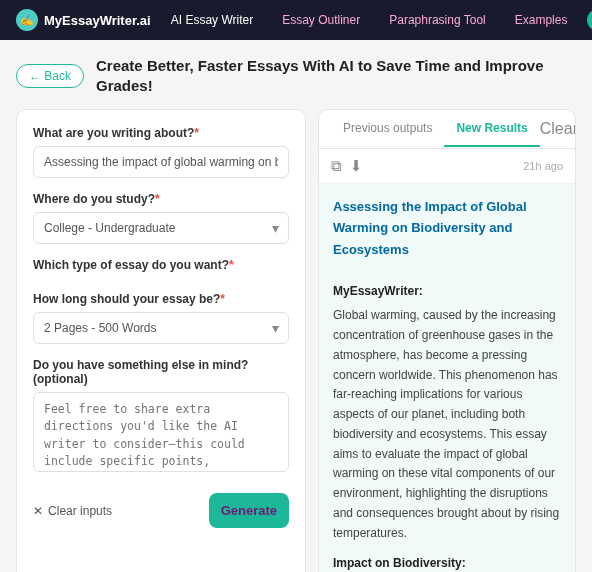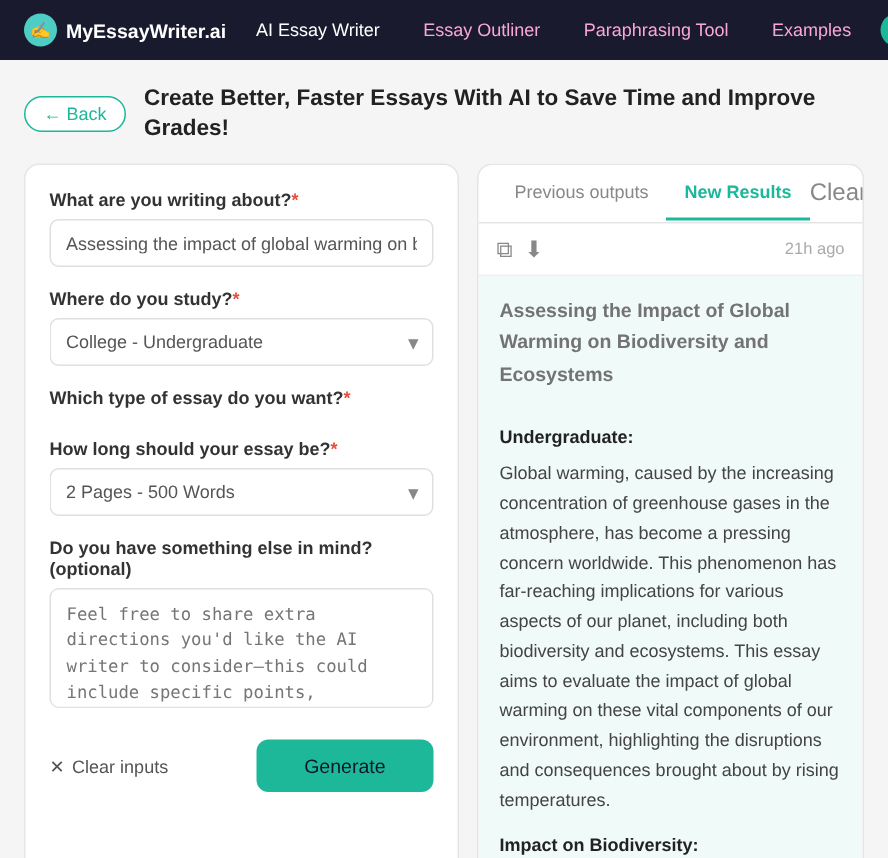--- a/index.html
+++ b/index.html
@@ -189,26 +189,26 @@
       align-items: center;
       gap: 5px;
       color: #555;
       font-size: 12px;
       cursor: pointer;
       background: none;
       border: none;
     }
     .btn-generate {
       background: #1db89a;
-      color: #0f172a;
+      color: #701a75;
       border: none;
-      padding: 10px 32px;
+      padding: 10px 12px;
       border-radius: 8px;
       font-size: 13px;
-      font-weight: 400;
+      font-weight: 700;
       cursor: pointer;
     }
 
     
     .right-panel {
       flex: 1;
       background: white;
       border-radius: 10px;
       border: 1px solid #e5e5e5;
       display: flex;
@@ -264,21 +264,21 @@
       flex: 1;
       background: #f0faf8;
       font-size: 12px;
       line-height: 1.65;
       color: #333;
     }
     .result-title {
       font-weight: 700;
       font-size: 13px;
       margin-bottom: 22px;
-      color: #737373;
+      color: #0369a1;
     }
     .result-section-heading {
       font-weight: 600;
       margin: 10px 0 4px 0;
       color: #222;
     }
     .result-text {
       color: #444;
       margin-bottom: 6px;
     }
@@ -382,21 +382,21 @@
 
       <div class="results-toolbar">
         <span class="toolbar-icon">⧉</span>
         <span class="toolbar-icon">⬇</span>
         <div class="toolbar-spacer"></div>
         <span class="timestamp">21h ago</span>
       </div>
 
       <div class="results-content">
         <div class="result-title">Assessing the Impact of Global Warming on Biodiversity and Ecosystems</div>
-        <div class="result-section-heading">Undergraduate:</div>
+        <div class="result-section-heading">MyEssayWriter:</div>
         <div class="result-text">Global warming, caused by the increasing concentration of greenhouse gases in the atmosphere, has become a pressing concern worldwide. This phenomenon has far-reaching implications for various aspects of our planet, including both biodiversity and ecosystems. This essay aims to evaluate the impact of global warming on these vital components of our environment, highlighting the disruptions and consequences brought about by rising temperatures.</div>
         <div class="result-section-heading">Impact on Biodiversity:</div>
         <div class="result-text">Biodiversity refers to the variety of species and ecosystems present on Earth. Global warming directly affects biodiversity by altering ecological niches, causing habitat loss, and leading to the extinction of various species. As temperatures rise, several ecological niches become unsuitable for</div>
       </div>
     </div>
 
   </div>
 </div>
 
 </body></html>

